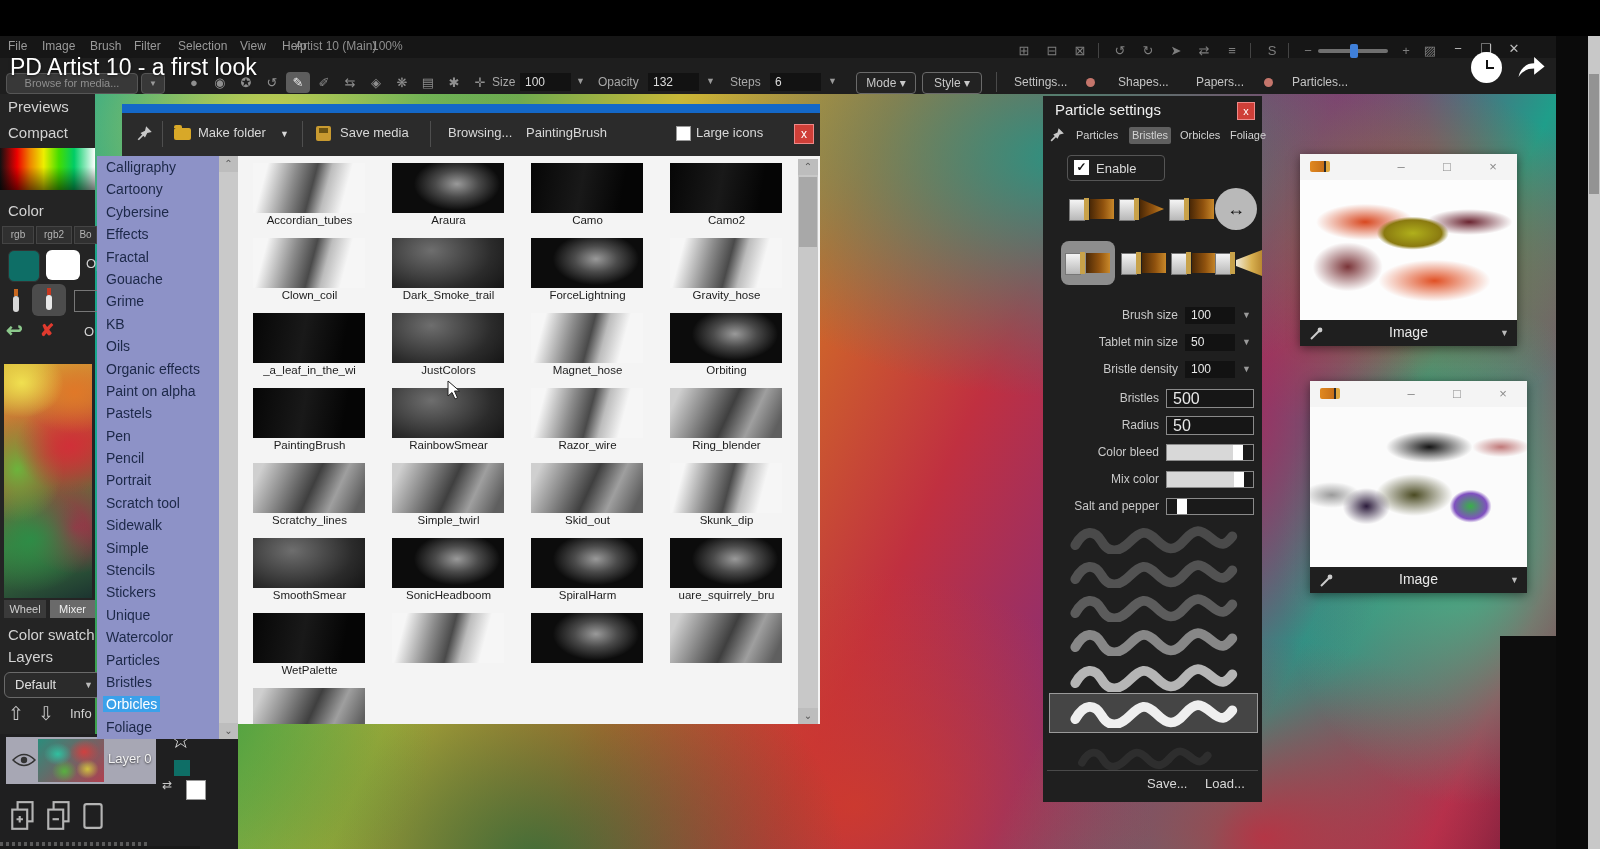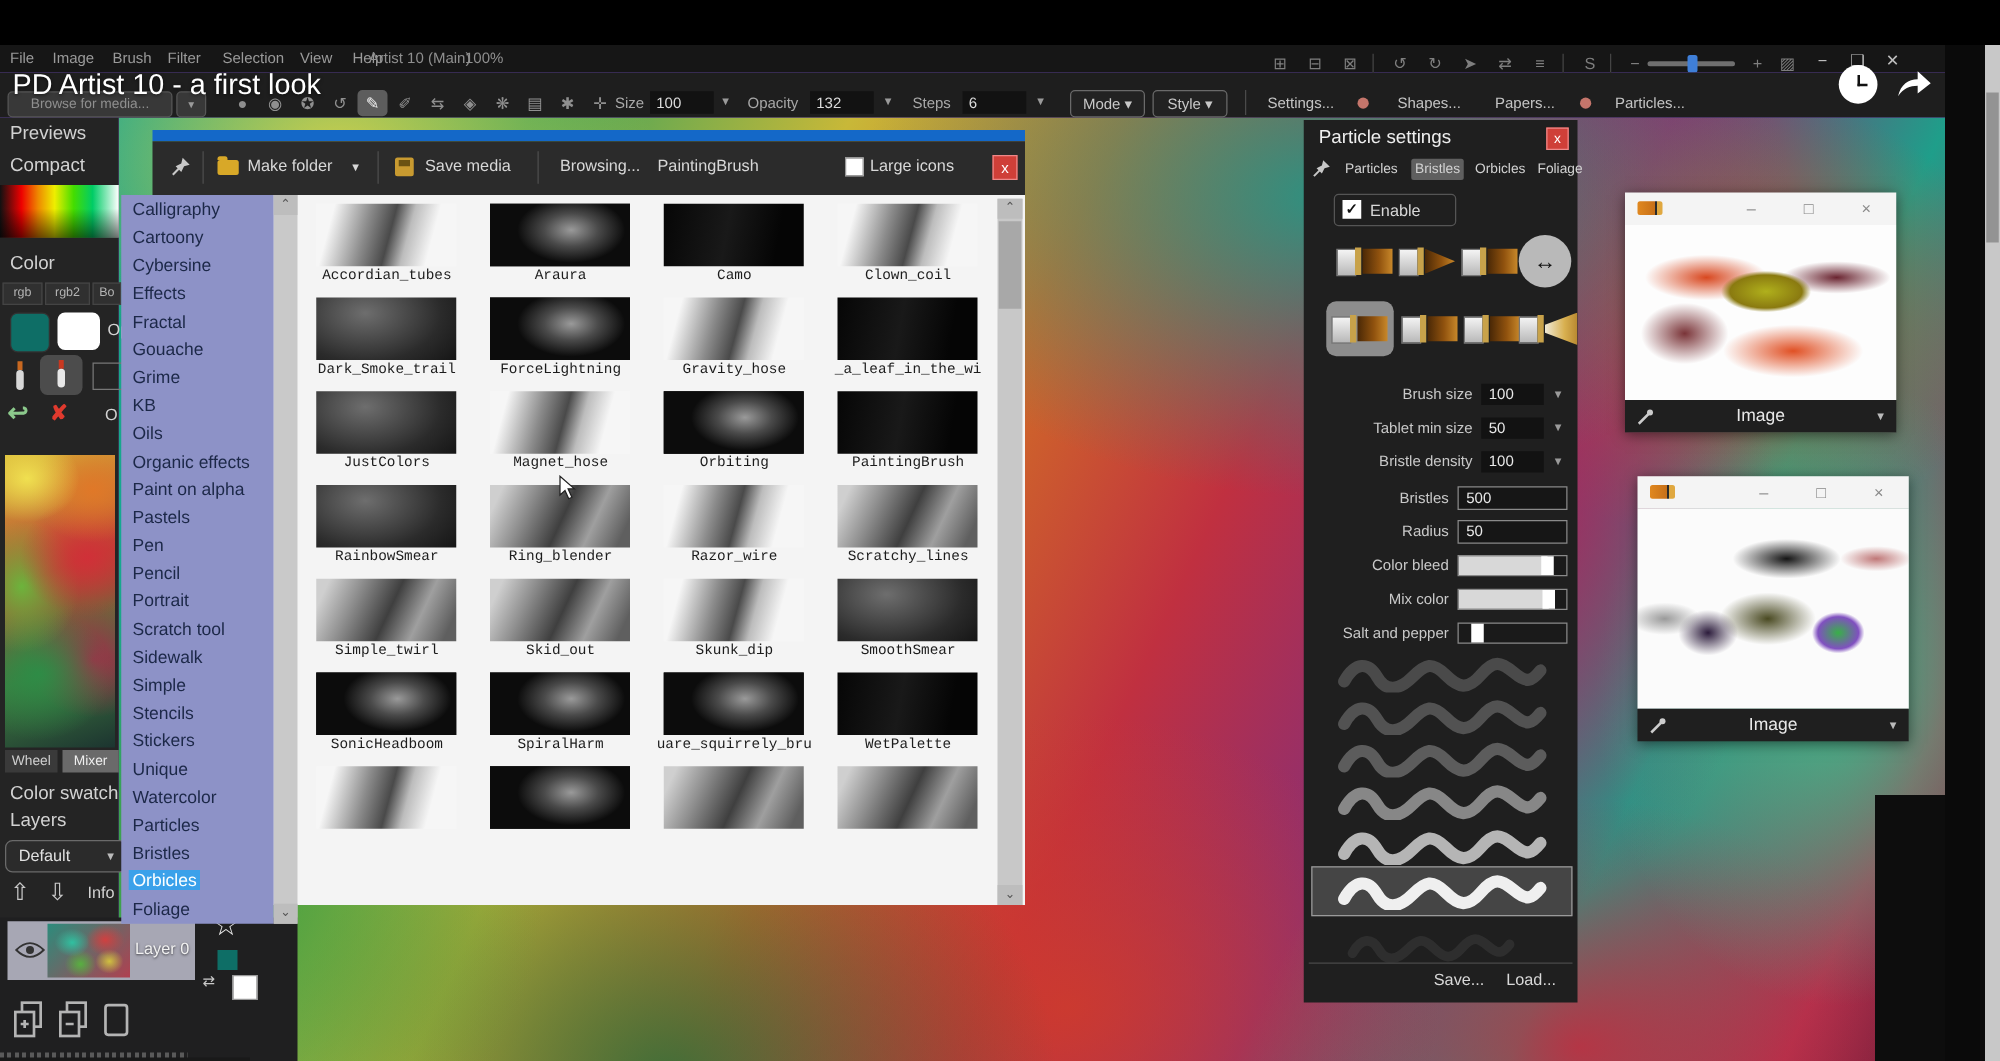--- a/index.html
+++ b/index.html
@@ -95,21 +95,21 @@
   .chk{position:absolute;width:13px;height:13px;background:#fff;border:1px solid #999;}
   .red-x{position:absolute;background:#cf3f38;border:1px solid #e88;color:#fff;text-align:center;z-index:6;}
   .cat-panel{position:absolute;left:97px;top:120px;width:122px;height:583px;background:#8d92c7;z-index:6;overflow:hidden;}
   .cat-item{height:22.4px;padding-left:6px;font-size:14px;color:#1c2848;line-height:22.4px;white-space:nowrap;}
   .cat-item span{padding:0 3px;}
   .cat-item.sel span{background:#3ba1ea;color:#fff;}
   .cat-scroll{position:absolute;left:219px;top:120px;width:19px;height:583px;background:#c9c9c9;z-index:6;
               color:#555;font-size:10px;}
   .scroll-arrow{position:absolute;left:0;width:19px;height:16px;text-align:center;line-height:16px;background:#bdbdbd;}
   .grid-wrap{position:absolute;left:240px;top:123px;width:558px;height:565px;overflow:hidden;z-index:6;
-             display:grid;grid-template-columns:repeat(4,139px);grid-auto-rows:75px;background:#f4f4f4;font-family:Liberation Mono, monospace;}
+             display:grid;grid-template-columns:repeat(4,139px);grid-auto-rows:75px;background:#f4f4f4;}
   .cell{position:relative;}
   .thumb{position:absolute;left:13px;top:4px;width:112px;height:50px;}
   .cap{position:absolute;left:0;top:55px;width:139px;text-align:center;font-size:11.5px;color:#1c1c1c;white-space:nowrap;overflow:hidden;}
   .grid-scroll{position:absolute;left:798px;top:123px;width:20px;height:565px;background:#cscsc8;background:#c8c8c8;z-index:6;color:#555;font-size:10px;}
   .grid-scroll .gthumb{position:absolute;left:1px;top:18px;width:18px;height:70px;background:#a8a8a8;}
 
   .t-light{background:linear-gradient(105deg,rgba(255,255,255,0) 12%,rgba(120,120,120,.85) 36%,rgba(55,55,55,.9) 52%,rgba(150,150,150,.6) 64%,rgba(255,255,255,0) 80%),#f6f6f6;}
   .t-dark{background:linear-gradient(100deg,#060606,#191919 45%,#050505 80%);}
   .t-smoke{background:radial-gradient(90% 130% at 35% 25%,#6e6e6e,#2b2b2b 60%,#101010);}
   .t-mid{background:linear-gradient(115deg,#cfcfcf 8%,#8f8f8f 28%,#3f3f3f 52%,#9f9f9f 72%,#5f5f5f 92%);}
@@ -133,21 +133,21 @@
   .brush .bb{position:absolute;left:15px;top:2px;width:5px;height:22px;background:#c8a24a;}
   .brush .bf{position:absolute;left:21px;top:3px;width:24px;height:20px;background:linear-gradient(90deg,#4a2806,#90520e 55%,#c8882a);}
   .brush.point .bf{clip-path:polygon(0 0,100% 50%,0 100%);}
   .brush.fan .bf{width:26px;height:26px;top:0;clip-path:polygon(0 38%,100% 0,100% 100%,0 62%);background:linear-gradient(90deg,#f0ead8,#d8b050 60%,#b88830);}
   .dir-circle{position:absolute;width:42px;height:42px;border-radius:50%;background:#b9b9b9;color:#111;font-size:18px;text-align:center;line-height:42px;font-weight:bold;}
   .sel-brush{position:absolute;left:18px;top:145px;width:54px;height:44px;background:#8d8d8d;border-radius:8px;}
   .ps-row{position:absolute;left:8px;width:203px;height:22px;display:flex;align-items:center;justify-content:flex-end;gap:7px;}
   .ps-label{font-size:12px;color:#cicic1;color:#c9c9c9;white-space:nowrap;}
   .ps-dd{width:44px;height:17px;background:#121212;color:#e8e8e8;font-size:12px;line-height:17px;padding-left:6px;}
   .ps-ddarrow{color:#9a9a9a;font-size:9px;width:12px;}
-  .ps-input{width:80px;height:17px;background:#161616;border:1px solid #8a8a8a;color:#e8e8e8;font-size:12px;line-height:17px;padding-left:6px;}
+  .ps-input{width:80px;height:17px;background:#161616;border:1px solid #8a8a8a;color:#e8e8e8;font-size:16px;line-height:17px;padding-left:6px;}
   .sl{position:relative;width:86px;height:15px;border:1px solid #8a8a8a;background:#1a1a1a;}
   .sl .fill{position:absolute;left:0;top:0;height:100%;background:#d8d8d8;}
   .sl .th{position:absolute;top:0;width:10px;height:100%;background:#fff;}
   .stroke-row{position:absolute;left:12px;width:195px;height:30px;}
   .stroke-sel{position:absolute;left:6px;width:207px;height:38px;background:#454545;border:1px solid #9a9a9a;}
   .pp-divider{position:absolute;left:4px;top:674px;width:211px;height:1px;background:#4a4a4a;}
   .pp-btn{position:absolute;top:680px;font-size:13px;color:#d8d8d8;}
 
   
   .imgwin{position:absolute;width:217px;z-index:6;box-shadow:0 2px 10px rgba(0,0,0,.5);}
@@ -362,20 +362,24 @@
       </div>
       <div class="cell">
         <div class="thumb t-wisp"></div>
         <div class="cap">Araura</div>
       </div>
       <div class="cell">
         <div class="thumb t-dark"></div>
         <div class="cap">Camo</div>
       </div>
       <div class="cell">
+        <div class="thumb t-dark"></div>
+        <div class="cap">Camo2</div>
+      </div>
+      <div class="cell">
         <div class="thumb t-light"></div>
         <div class="cap">Clown_coil</div>
       </div>
       <div class="cell">
         <div class="thumb t-smoke"></div>
         <div class="cap">Dark_Smoke_trail</div>
       </div>
       <div class="cell">
         <div class="thumb t-wisp"></div>
         <div class="cap">ForceLightning</div>
@@ -402,26 +406,26 @@
       </div>
       <div class="cell">
         <div class="thumb t-dark"></div>
         <div class="cap">PaintingBrush</div>
       </div>
       <div class="cell">
         <div class="thumb t-smoke"></div>
         <div class="cap">RainbowSmear</div>
       </div>
       <div class="cell">
+        <div class="thumb t-light"></div>
+        <div class="cap">Razor_wire</div>
+      </div>
+      <div class="cell">
         <div class="thumb t-mid"></div>
         <div class="cap">Ring_blender</div>
-      </div>
-      <div class="cell">
-        <div class="thumb t-light"></div>
-        <div class="cap">Razor_wire</div>
       </div>
       <div class="cell">
         <div class="thumb t-mid"></div>
         <div class="cap">Scratchy_lines</div>
       </div>
       <div class="cell">
         <div class="thumb t-mid"></div>
         <div class="cap">Simple_twirl</div>
       </div>
       <div class="cell">

